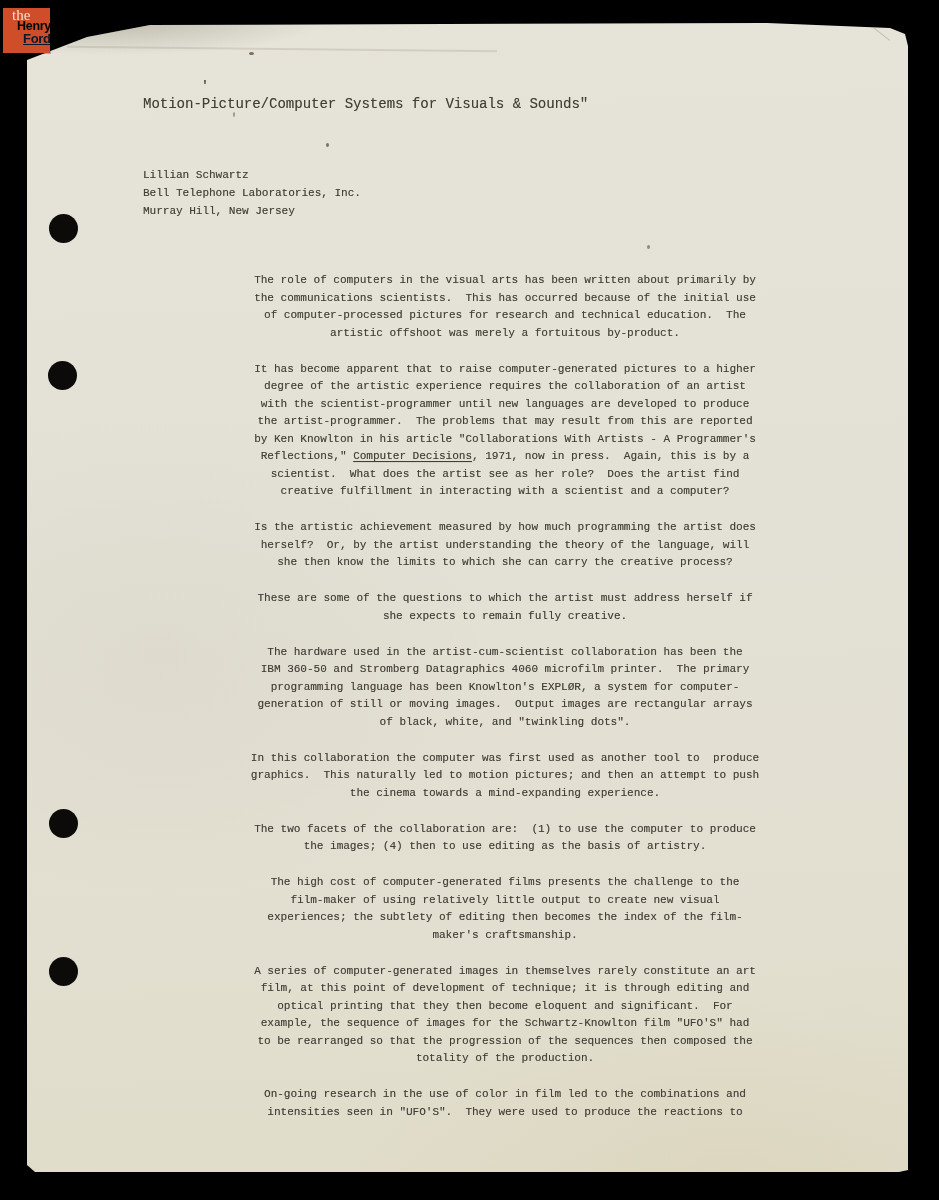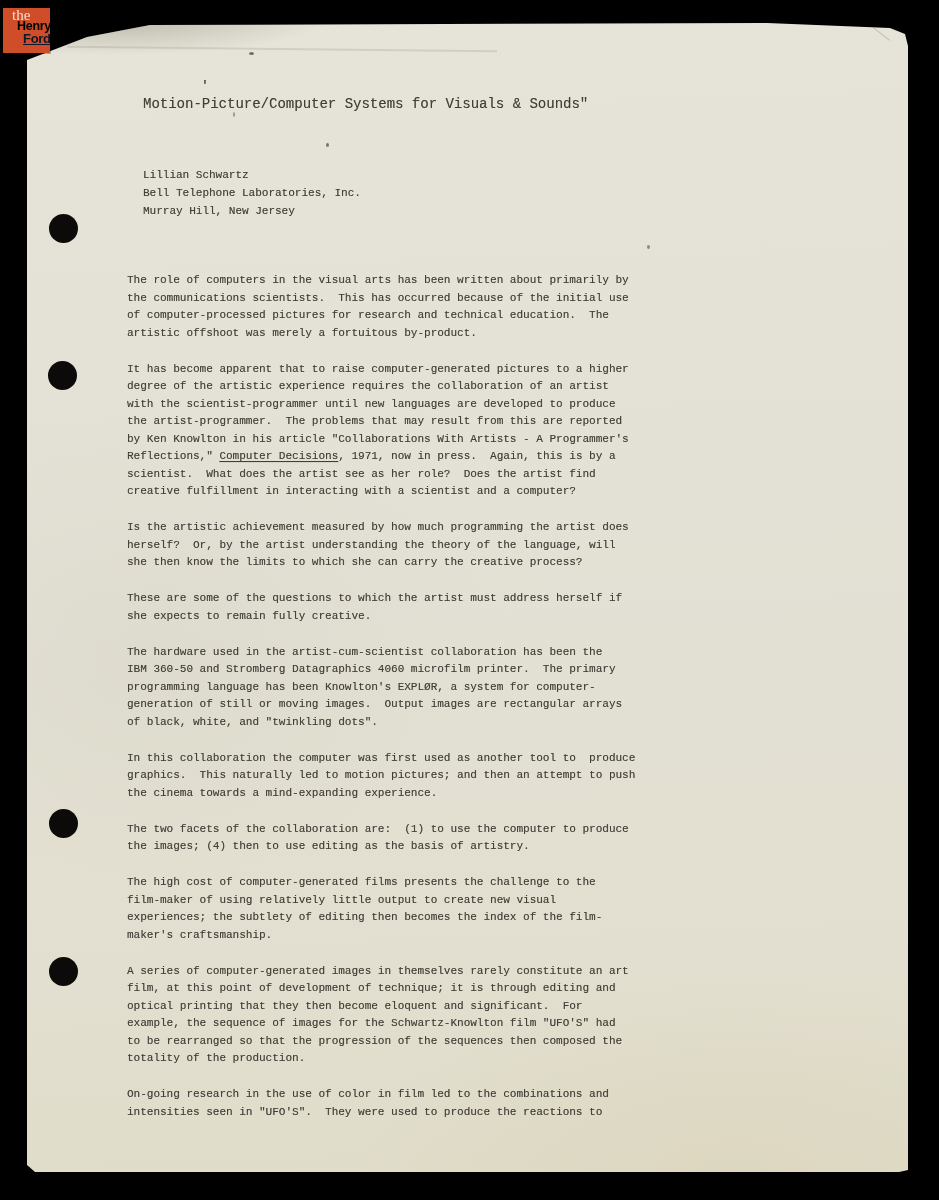--- a/index.html
+++ b/index.html
@@ -67,21 +67,21 @@
   }
   .title{
     position:absolute;left:116px;top:75px;margin:0;
     font-weight:normal;font-size:14px;line-height:18px;white-space:pre;
   }
   .author{
     position:absolute;left:116px;top:146px;
     line-height:18px;white-space:pre;
   }
   .body-text{
-    position:absolute;left:100px;top:252px;width:710px;
+    position:absolute;left:123px;top:252px;width:710px;text-align:center;
   }
   .body-text p{
     margin:0 0 18.5px 0;line-height:17.5px;white-space:pre-wrap;
   }
   .journal{ text-decoration:underline; text-underline-offset:2px; }
   
   .mark{position:absolute;font-family:"Liberation Mono",monospace;color:#4a4238;}
   .speck{position:absolute;border-radius:50%;background:#58503e;}
 </style>
 </head>

